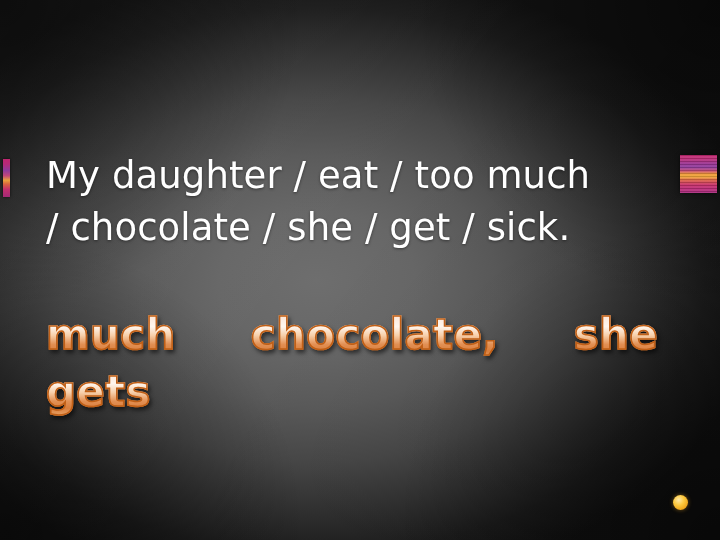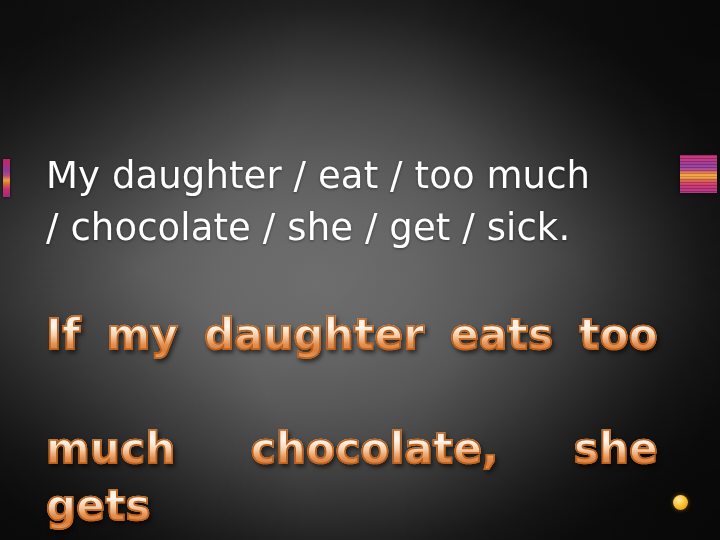--- a/index.html
+++ b/index.html
@@ -181,20 +181,19 @@
   <div class="bg-sheen"></div>
   <div class="bg-corner-dark"></div>
 
   <div class="deco-left"></div>
   <div class="deco-right"></div>
 
   <div class="prompt">My daughter / eat / too much
 / chocolate / she / get / sick.</div>
 
   <div class="answer">
-    <span class="ln just"><span class="glyphs">If my daughter eats too</span></span>
     <span class="ln just"><span class="glyphs">much chocolate, she gets</span></span>
 
   </div>
 
   <div class="gold-dot"></div>
 
 </div>
 
 </body></html>

